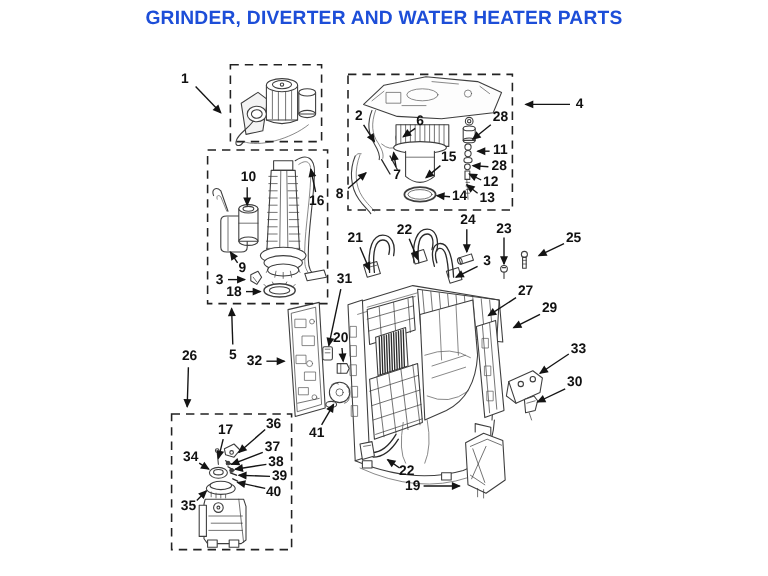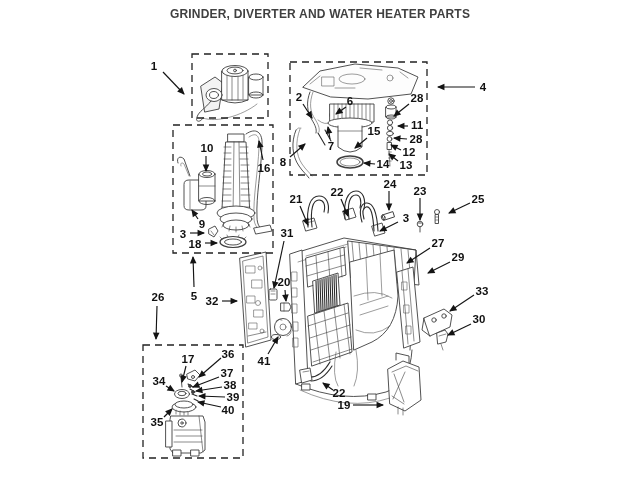--- a/index.html
+++ b/index.html
@@ -2,21 +2,21 @@
 <html><head>
 <meta charset="utf-8">
 <style>
   html,body{margin:0;padding:0;background:#ffffff;}
   .stage{
     position:relative;width:640px;height:480px;background:#ffffff;overflow:hidden;
     font-family:"Liberation Sans",sans-serif;
   }
   .title{
     position:absolute;top:7px;left:0;right:0;text-align:center;
-    font-size:12px;font-weight:bold;color:#404040;letter-spacing:0.2px;
+    font-size:16px;font-weight:bold;color:#1d4ed8;letter-spacing:0.2px;
     font-family:"Liberation Sans",sans-serif;white-space:nowrap;
   }
   svg.diagram{position:absolute;left:0;top:0;width:640px;height:480px;}
   .art{stroke:#3e3e3e;stroke-width:0.9;fill:none;stroke-linecap:round;stroke-linejoin:round;}
   .thin{stroke-width:0.6;}
   .lt{stroke:#5a5a5a;stroke-width:0.6;}
   .dark{stroke:#2b2b2b;stroke-width:1.1;}
   .wfill{fill:#ffffff;}
   .gfill{fill:#f3f3f3;}
 </style>

